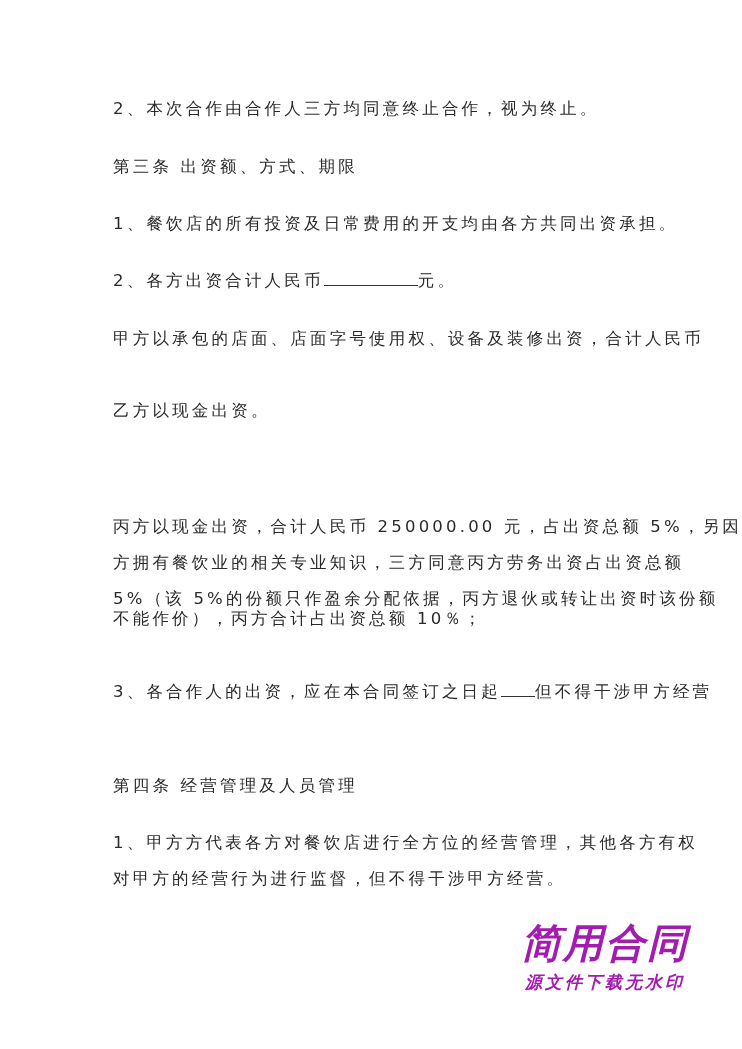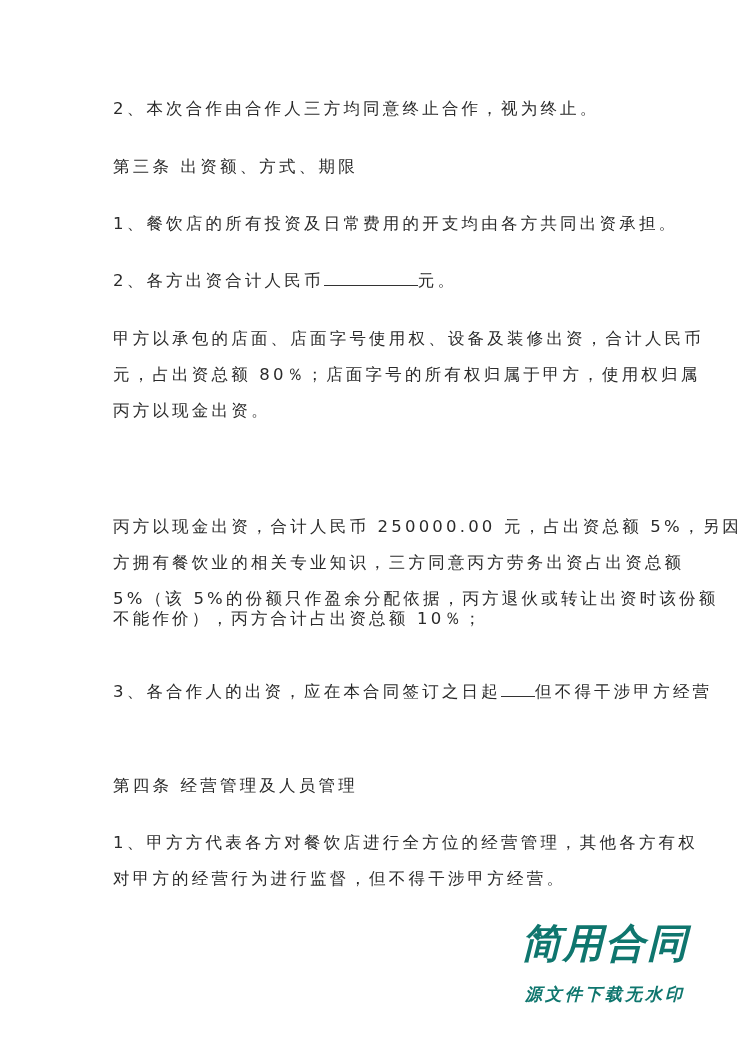--- a/index.html
+++ b/index.html
@@ -7,39 +7,38 @@
     width: 742px; height: 1049px; background: #ffffff; position: relative; overflow: hidden;
     font-family: "DejaVu Sans", sans-serif; color: #2a2a2a;
   }
   .page { position: absolute; left: 0; top: 0; width: 722px; height: 1049px; }
   .line {
     position: absolute; left: 113px; font-size: 16.5px; letter-spacing: 3.2px;
     white-space: nowrap; line-height: 22px;
   }
   .blank { display: inline-block; border-bottom: 1px solid #333; vertical-align: baseline; height: 14px; }
   .watermark {
-    position: absolute; left: 510px; top: 920px; width: 190px; text-align: center; color: #0f766e;
+    position: absolute; left: 510px; top: 920px; width: 190px; text-align: center; color: #a21caf;
     font-weight: bold; font-style: italic;
   }
   .wm-title { font-size: 40px; letter-spacing: 2px; line-height: 46px; }
-  .wm-sub { font-size: 17px; letter-spacing: 3px; line-height: 24px; margin-top: 16px; }
+  .wm-sub { font-size: 17px; letter-spacing: 3px; line-height: 24px; margin-top: 4px; }
 </style>
 </head>
 <body>
 
 <div class="page">
   <div class="line" style="top:98px">2、本次合作由合作人三方均同意终止合作，视为终止。</div>
   <div class="line" style="top:156px">第三条 出资额、方式、期限</div>
   <div class="line" style="top:213px">1、餐饮店的所有投资及日常费用的开支均由各方共同出资承担。</div>
   <div class="line" style="top:270px">
     <span>2、各方出资合计人民币</span><span class="blank" style="width:94px"></span><span>元。</span>
   </div>
   <div class="line" style="top:328px">甲方以承包的店面、店面字号使用权、设备及装修出资，合计人民币</div>
-  <div class="line" style="top:364px">元，占出资总额 80％；店面字号的所有权归属于甲方，使用权归属</div>
-  <div class="line" style="top:400px">丙方以现金出资。</div>
+  <div class="line" style="top:400px">乙方以现金出资。</div>
   <div class="line" style="top:516px">丙方以现金出资，合计人民币 250000.00 元，占出资总额 5%，另因丙</div>
   <div class="line" style="top:552px">方拥有餐饮业的相关专业知识，三方同意丙方劳务出资占出资总额</div>
   <div class="line" style="top:588px">5%（该 5%的份额只作盈余分配依据，丙方退伙或转让出资时该份额</div>
   <div class="line" style="top:608px">不能作价），丙方合计占出资总额 10％；</div>
   <div class="line" style="top:681px">
     <span>3、各合作人的出资，应在本合同签订之日起</span><span class="blank" style="width:34px"></span><span>但不得干涉甲方经营</span>
   </div>
   <div class="line" style="top:775px">第四条 经营管理及人员管理</div>
   <div class="line" style="top:832px">1、甲方方代表各方对餐饮店进行全方位的经营管理，其他各方有权</div>
   <div class="line" style="top:868px">对甲方的经营行为进行监督，但不得干涉甲方经营。</div>

